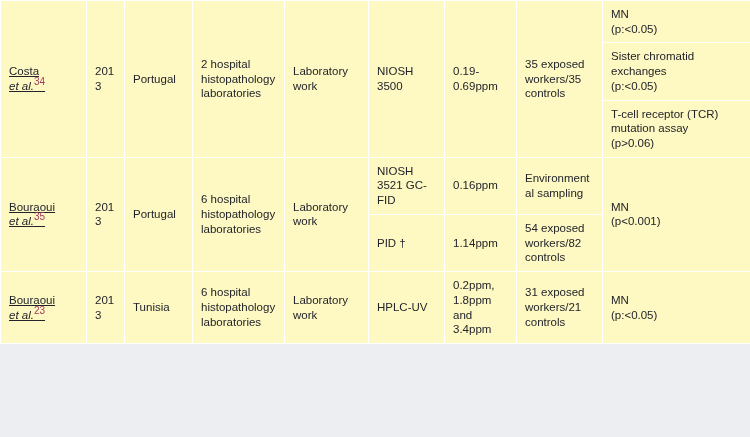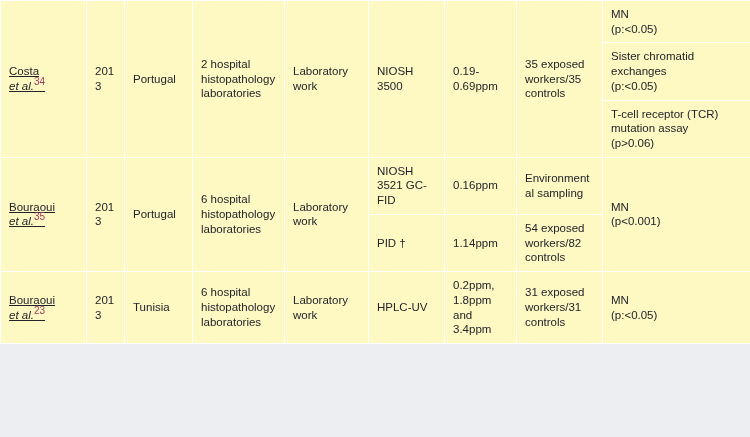--- a/index.html
+++ b/index.html
@@ -131,18 +131,18 @@
             <span>Bouraoui</span><br>
             <em>et al.</em><sup class="ref">23</sup>
           </span>
         </td>
         <td>2013</td>
         <td>Tunisia</td>
         <td>6 hospital histopathology laboratories</td>
         <td>Laboratory work</td>
         <td>HPLC-UV</td>
         <td>0.2ppm, 1.8ppm and 3.4ppm</td>
-        <td>31 exposed workers/31 controls</td>
+        <td>31 exposed workers/21 controls</td>
         <td class="outcome-cell">MN<br>(p:&lt;0.05)</td>
       </tr>
     </tbody>
   </table>
 </div>
 
 </body></html>

